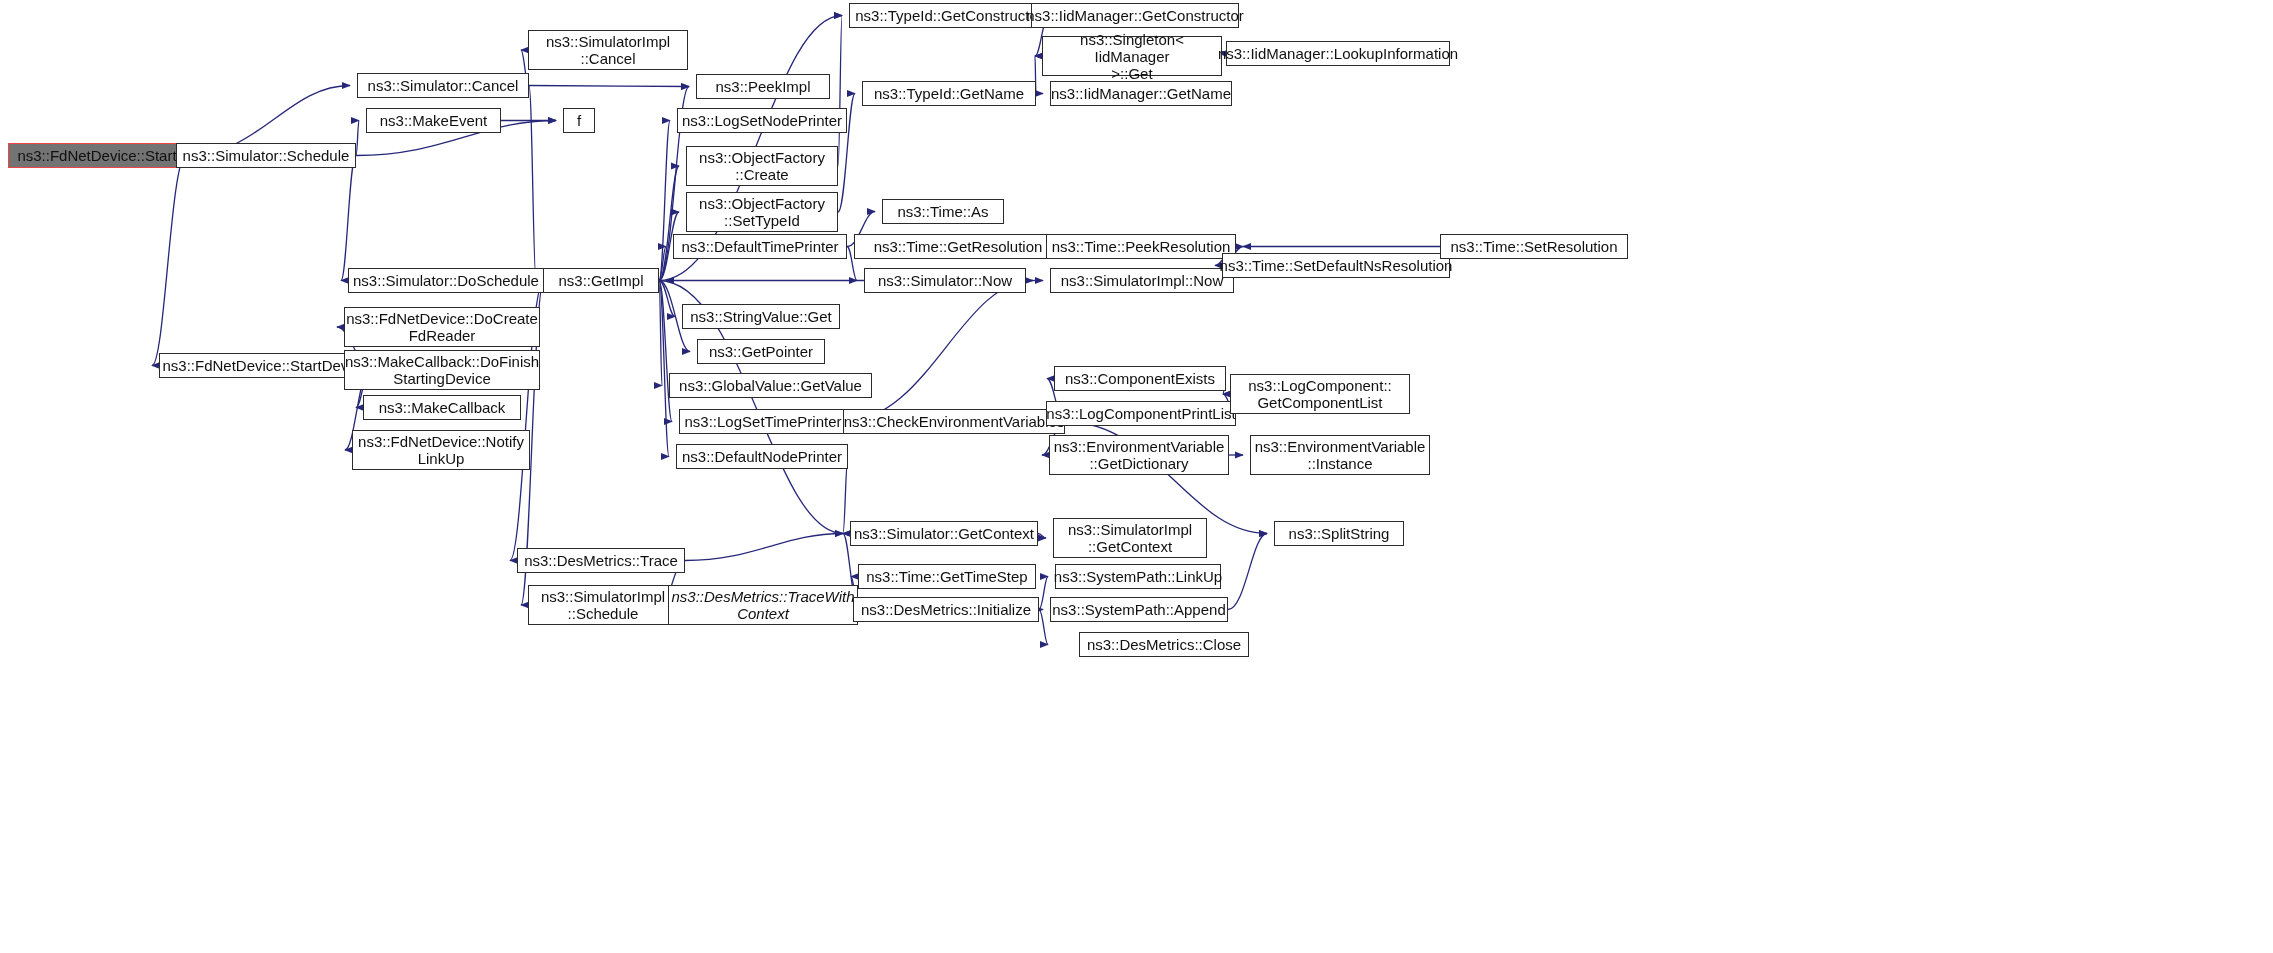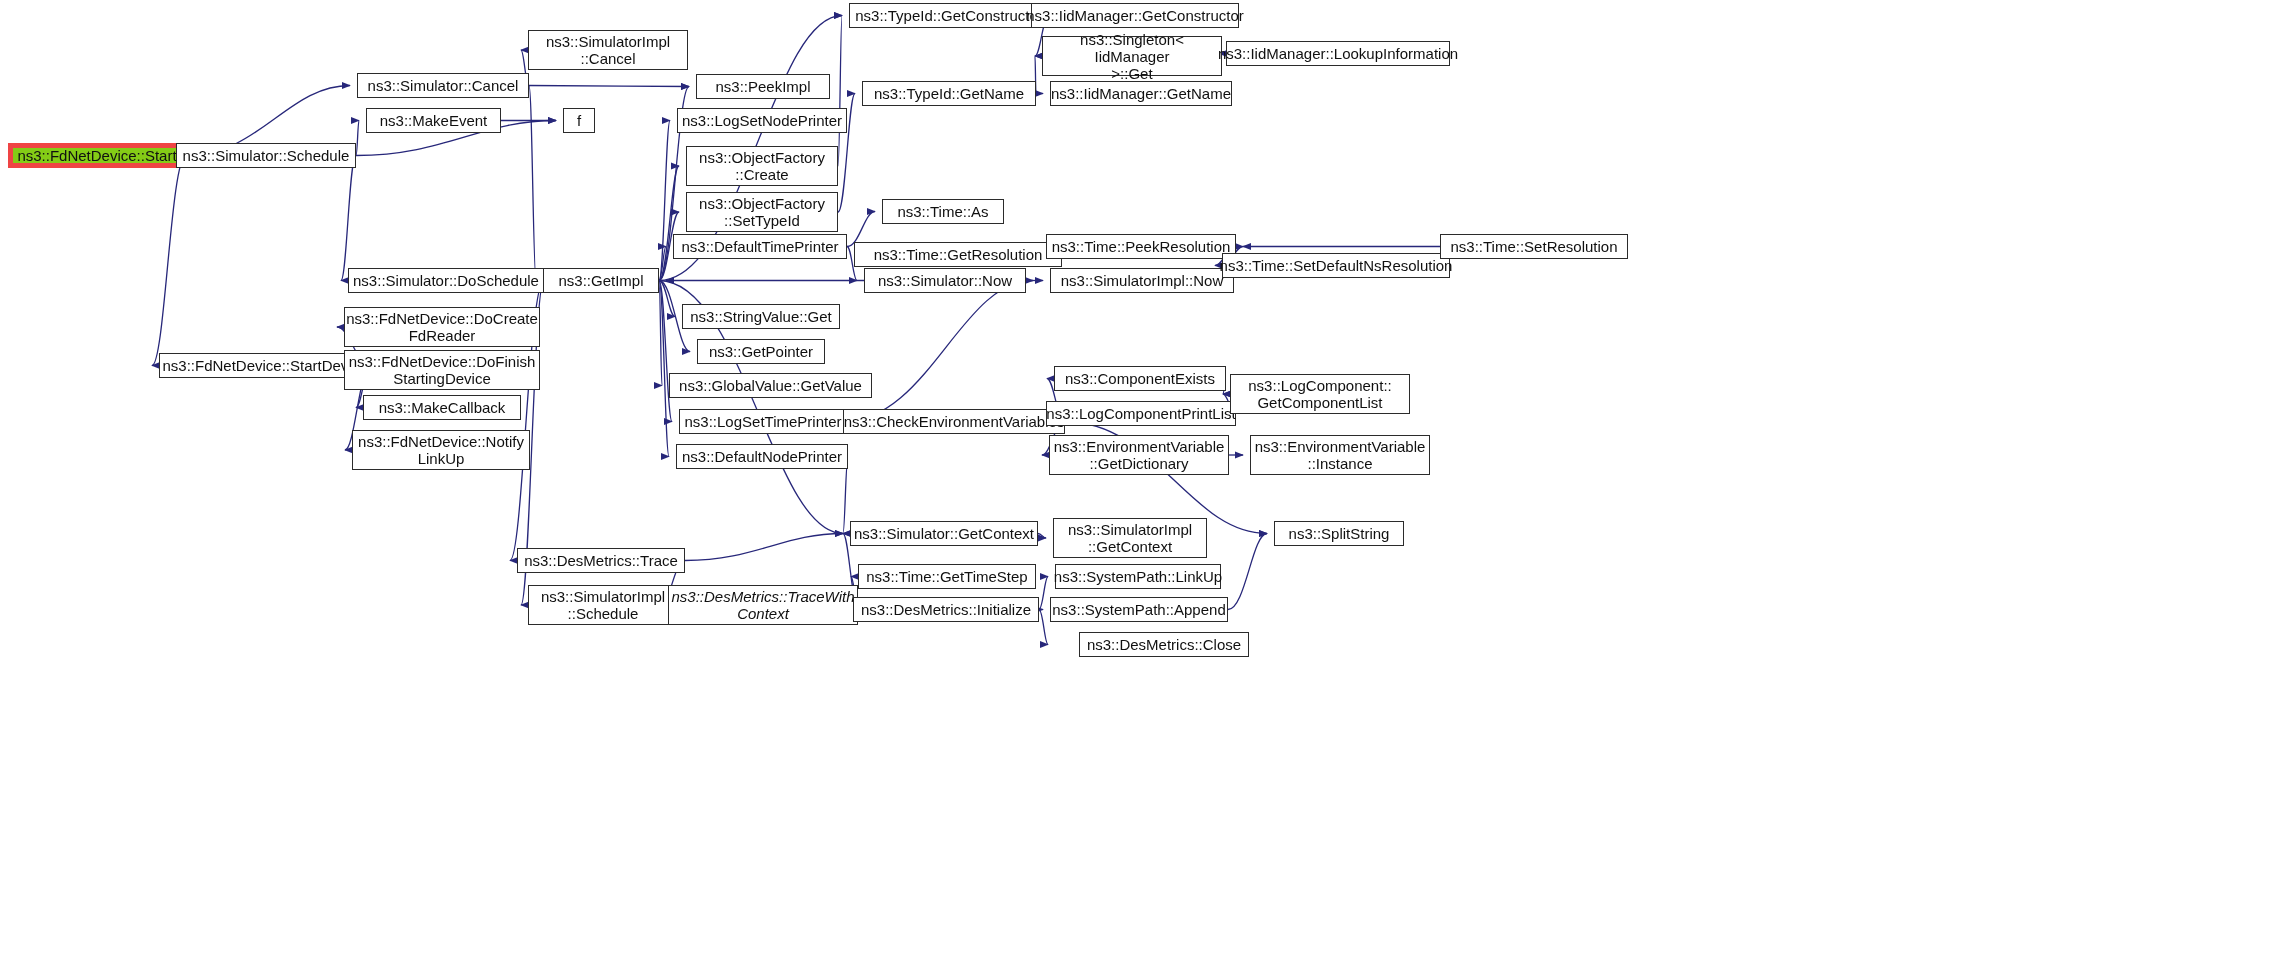--- a/index.html
+++ b/index.html
@@ -33,22 +33,22 @@
     line-height: 17px;
     display: flex;
     align-items: center;
     justify-content: center;
     text-align: center;
     white-space: pre-line;
     padding: 1px 4px;
     z-index: 5;
   }
   .node.root {
-    background: #84cc16;
-    border: 5px solid #ef4444;
+    background: #737373;
+    border: 1px solid #ef4444;
   }
 </style>
 </head>
 <body>
 
 <div id="canvas">
   <svg id="edges" viewBox="0 0 2273 953" xmlns="http://www.w3.org/2000/svg">
     <defs>
       <marker id="arrow" viewBox="0 0 10 10" refX="9" refY="5" markerWidth="7" markerHeight="7" orient="auto-start-reverse">
         <path d="M 0 1 L 10 5 L 0 9 z" fill="#27277a"></path>
@@ -127,21 +127,21 @@
       <div class="node" style="left: 176px; top: 143px; width: 180px; height: 25px;">ns3::Simulator::Schedule</div>
       <div class="node" style="left: 357px; top: 73px; width: 172px; height: 25px;">ns3::Simulator::Cancel</div>
       <div class="node" style="left: 366px; top: 108px; width: 135px; height: 25px;">ns3::MakeEvent</div>
       <div class="node" style="left: 528px; top: 30px; width: 160px; height: 40px;">ns3::SimulatorImpl
 ::Cancel</div>
       <div class="node" style="left: 563px; top: 108px; width: 32px; height: 25px;">f</div>
       <div class="node" style="left: 348px; top: 268px; width: 196px; height: 25px;">ns3::Simulator::DoSchedule</div>
       <div class="node" style="left: 159px; top: 353px; width: 212px; height: 25px;">ns3::FdNetDevice::StartDevice</div>
       <div class="node" style="left: 344px; top: 307px; width: 196px; height: 40px;">ns3::FdNetDevice::DoCreate
 FdReader</div>
-      <div class="node" style="left: 344px; top: 350px; width: 196px; height: 40px;">ns3::FdNetDevice::DoFinish
+      <div class="node" style="left: 344px; top: 350px; width: 196px; height: 40px;">ns3::MakeCallback::DoFinish
 StartingDevice</div>
       <div class="node" style="left: 363px; top: 395px; width: 158px; height: 25px;">ns3::MakeCallback</div>
       <div class="node" style="left: 352px; top: 430px; width: 178px; height: 40px;">ns3::FdNetDevice::Notify
 LinkUp</div>
       <div class="node" style="left: 543px; top: 268px; width: 116px; height: 25px;">ns3::GetImpl</div>
       <div class="node" style="left: 696px; top: 74px; width: 134px; height: 25px;">ns3::PeekImpl</div>
       <div class="node" style="left: 677px; top: 108px; width: 170px; height: 25px;">ns3::LogSetNodePrinter</div>
       <div class="node" style="left: 686px; top: 146px; width: 152px; height: 40px;">ns3::ObjectFactory
 ::Create</div>
       <div class="node" style="left: 686px; top: 192px; width: 152px; height: 40px;">ns3::ObjectFactory
@@ -153,21 +153,21 @@
       <div class="node" style="left: 679px; top: 409px; width: 168px; height: 25px;">ns3::LogSetTimePrinter</div>
       <div class="node" style="left: 676px; top: 444px; width: 172px; height: 25px;">ns3::DefaultNodePrinter</div>
       <div class="node" style="left: 849px; top: 3px; width: 200px; height: 25px;">ns3::TypeId::GetConstructor</div>
       <div class="node" style="left: 862px; top: 81px; width: 174px; height: 25px;">ns3::TypeId::GetName</div>
       <div class="node" style="left: 1042px; top: 36px; width: 180px; height: 40px;">ns3::Singleton&lt; IidManager
 &gt;::Get</div>
       <div class="node" style="left: 1031px; top: 3px; width: 208px; height: 25px;">ns3::IidManager::GetConstructor</div>
       <div class="node" style="left: 1050px; top: 81px; width: 182px; height: 25px;">ns3::IidManager::GetName</div>
       <div class="node" style="left: 1226px; top: 41px; width: 224px; height: 25px;">ns3::IidManager::LookupInformation</div>
       <div class="node" style="left: 882px; top: 199px; width: 122px; height: 25px;">ns3::Time::As</div>
-      <div class="node" style="left: 854px; top: 242px; width: 208px; height: 25px;">ns3::Time::GetResolution</div>
+      <div class="node" style="left: 854px; top: 234px; width: 208px; height: 25px;">ns3::Time::GetResolution</div>
       <div class="node" style="left: 864px; top: 268px; width: 162px; height: 25px;">ns3::Simulator::Now</div>
       <div class="node" style="left: 1046px; top: 234px; width: 190px; height: 25px;">ns3::Time::PeekResolution</div>
       <div class="node" style="left: 1050px; top: 268px; width: 184px; height: 25px;">ns3::SimulatorImpl::Now</div>
       <div class="node" style="left: 1222px; top: 253px; width: 228px; height: 25px;">ns3::Time::SetDefaultNsResolution</div>
       <div class="node" style="left: 1440px; top: 234px; width: 188px; height: 25px;">ns3::Time::SetResolution</div>
       <div class="node" style="left: 843px; top: 409px; width: 222px; height: 25px;">ns3::CheckEnvironmentVariables</div>
       <div class="node" style="left: 1054px; top: 366px; width: 172px; height: 25px;">ns3::ComponentExists</div>
       <div class="node" style="left: 1046px; top: 401px; width: 190px; height: 25px;">ns3::LogComponentPrintList</div>
       <div class="node" style="left: 1049px; top: 435px; width: 180px; height: 40px;">ns3::EnvironmentVariable
 ::GetDictionary</div>

